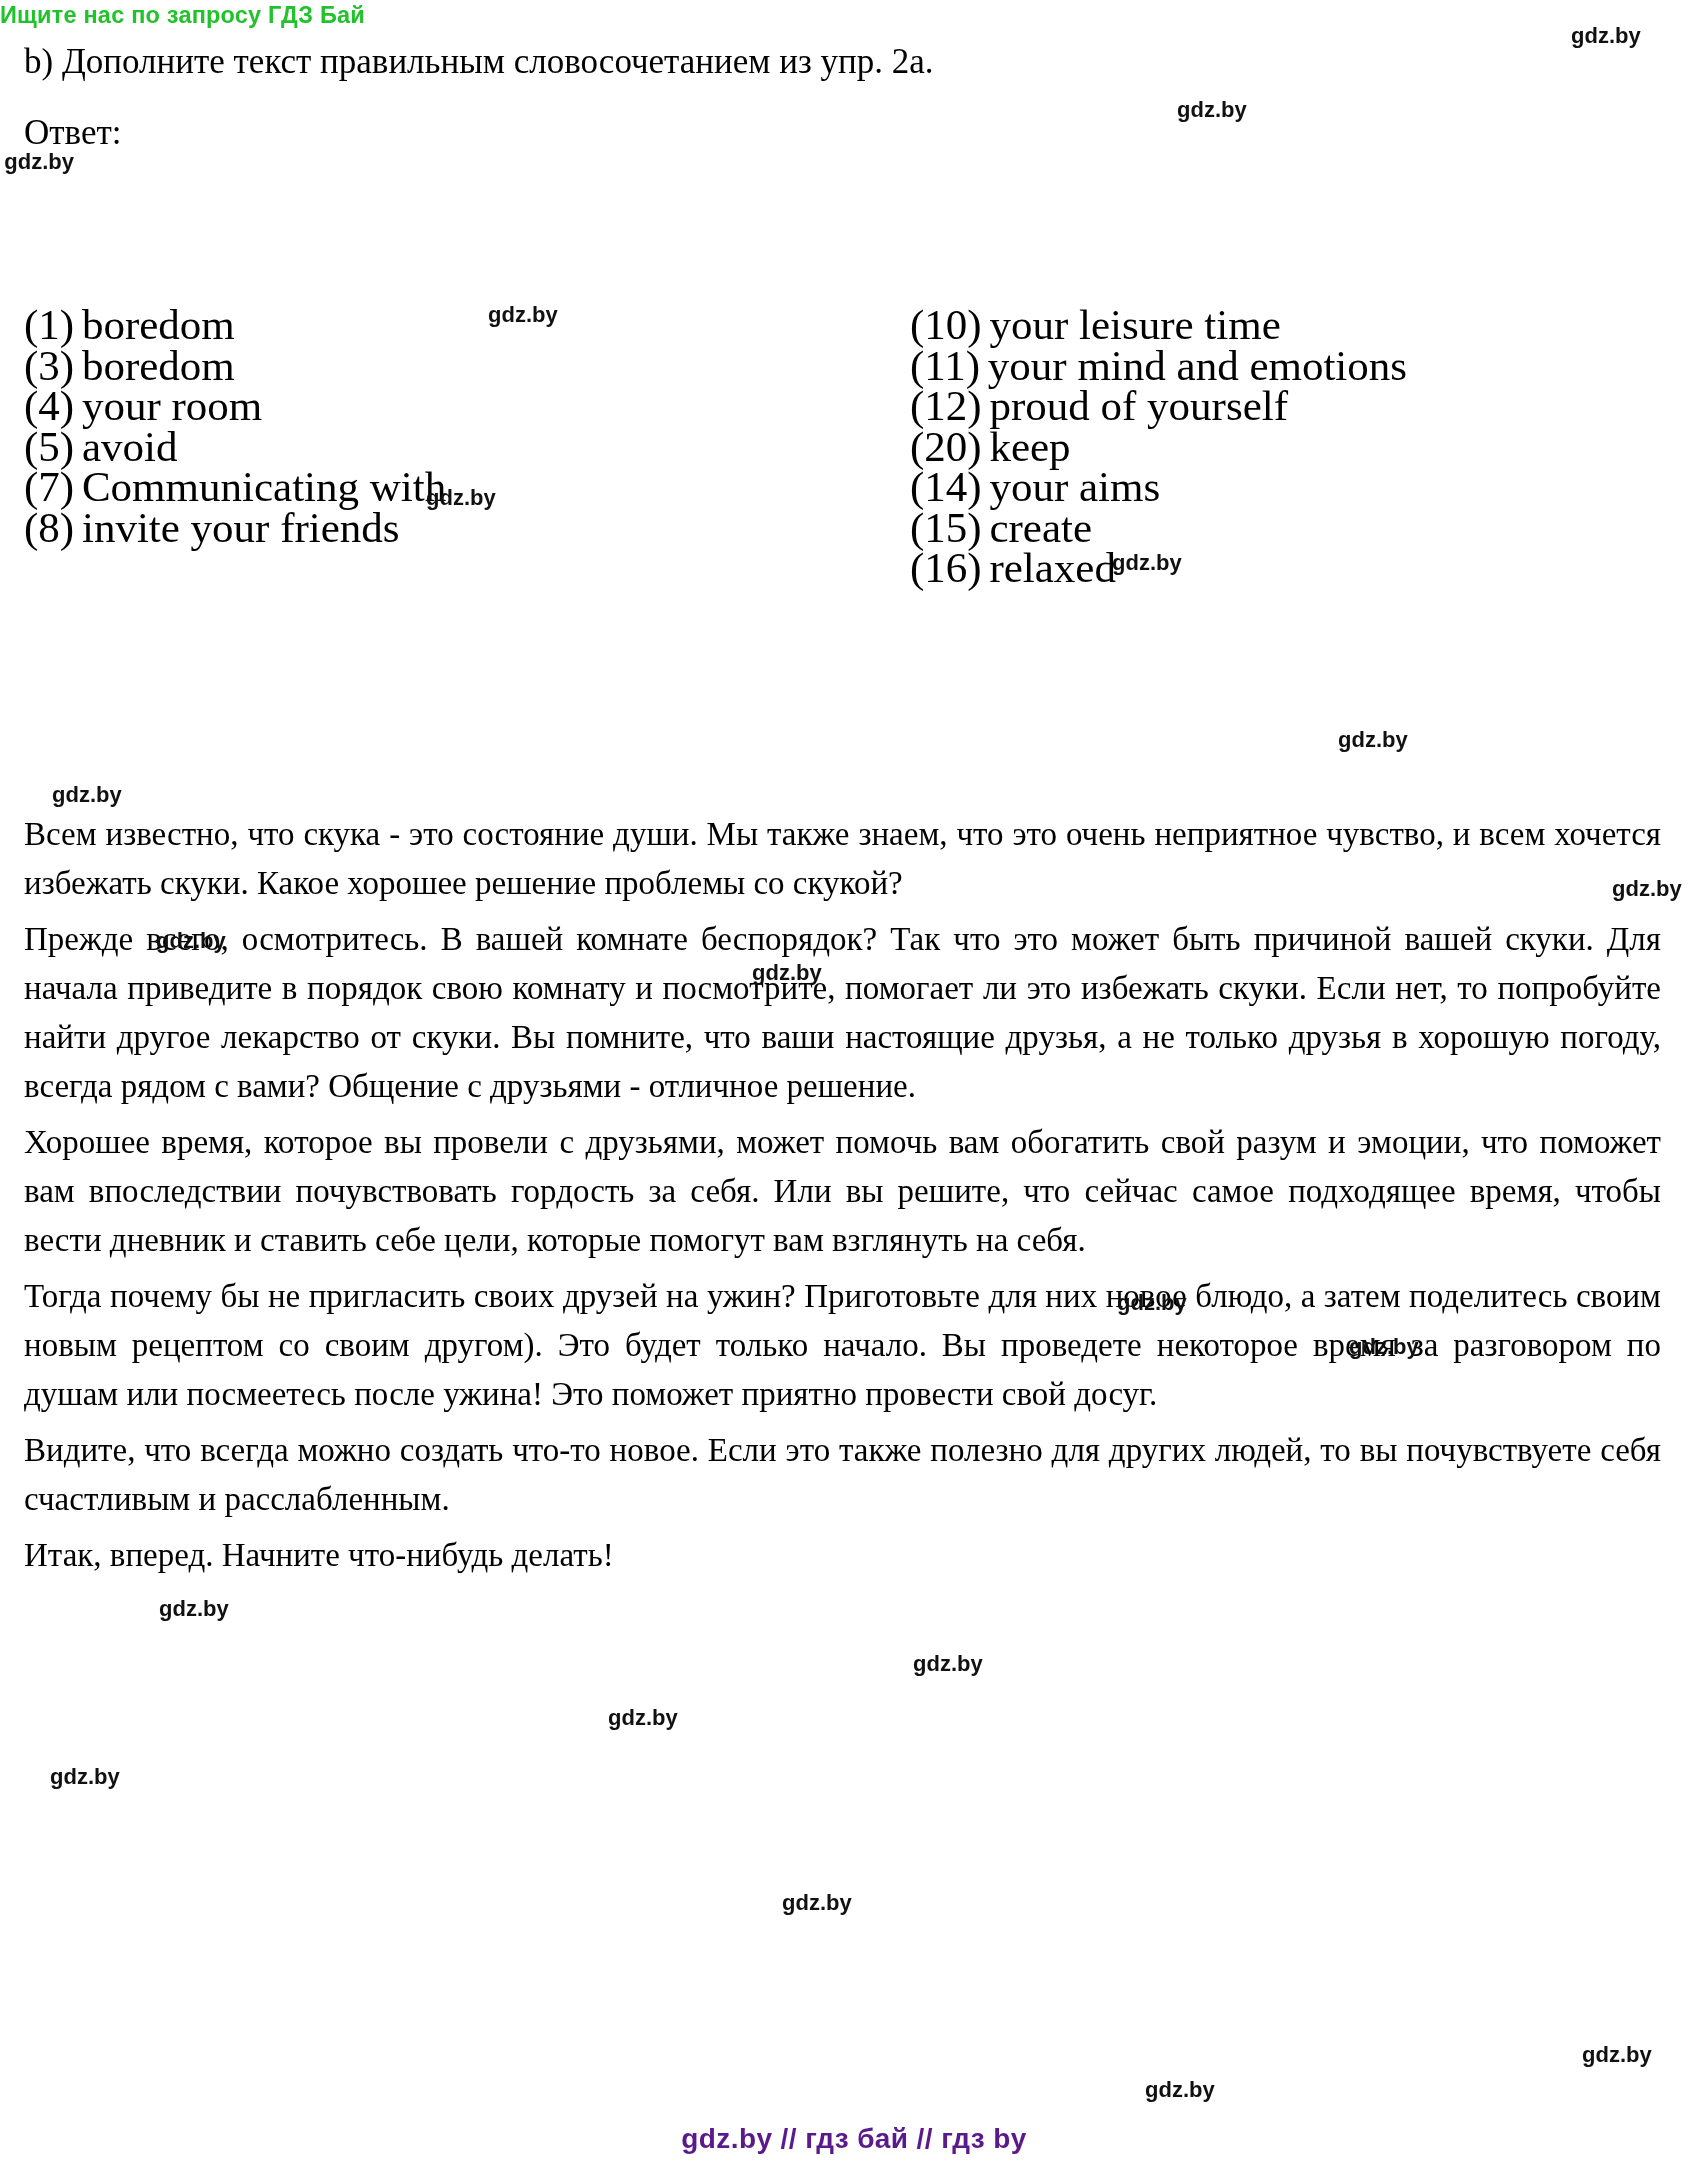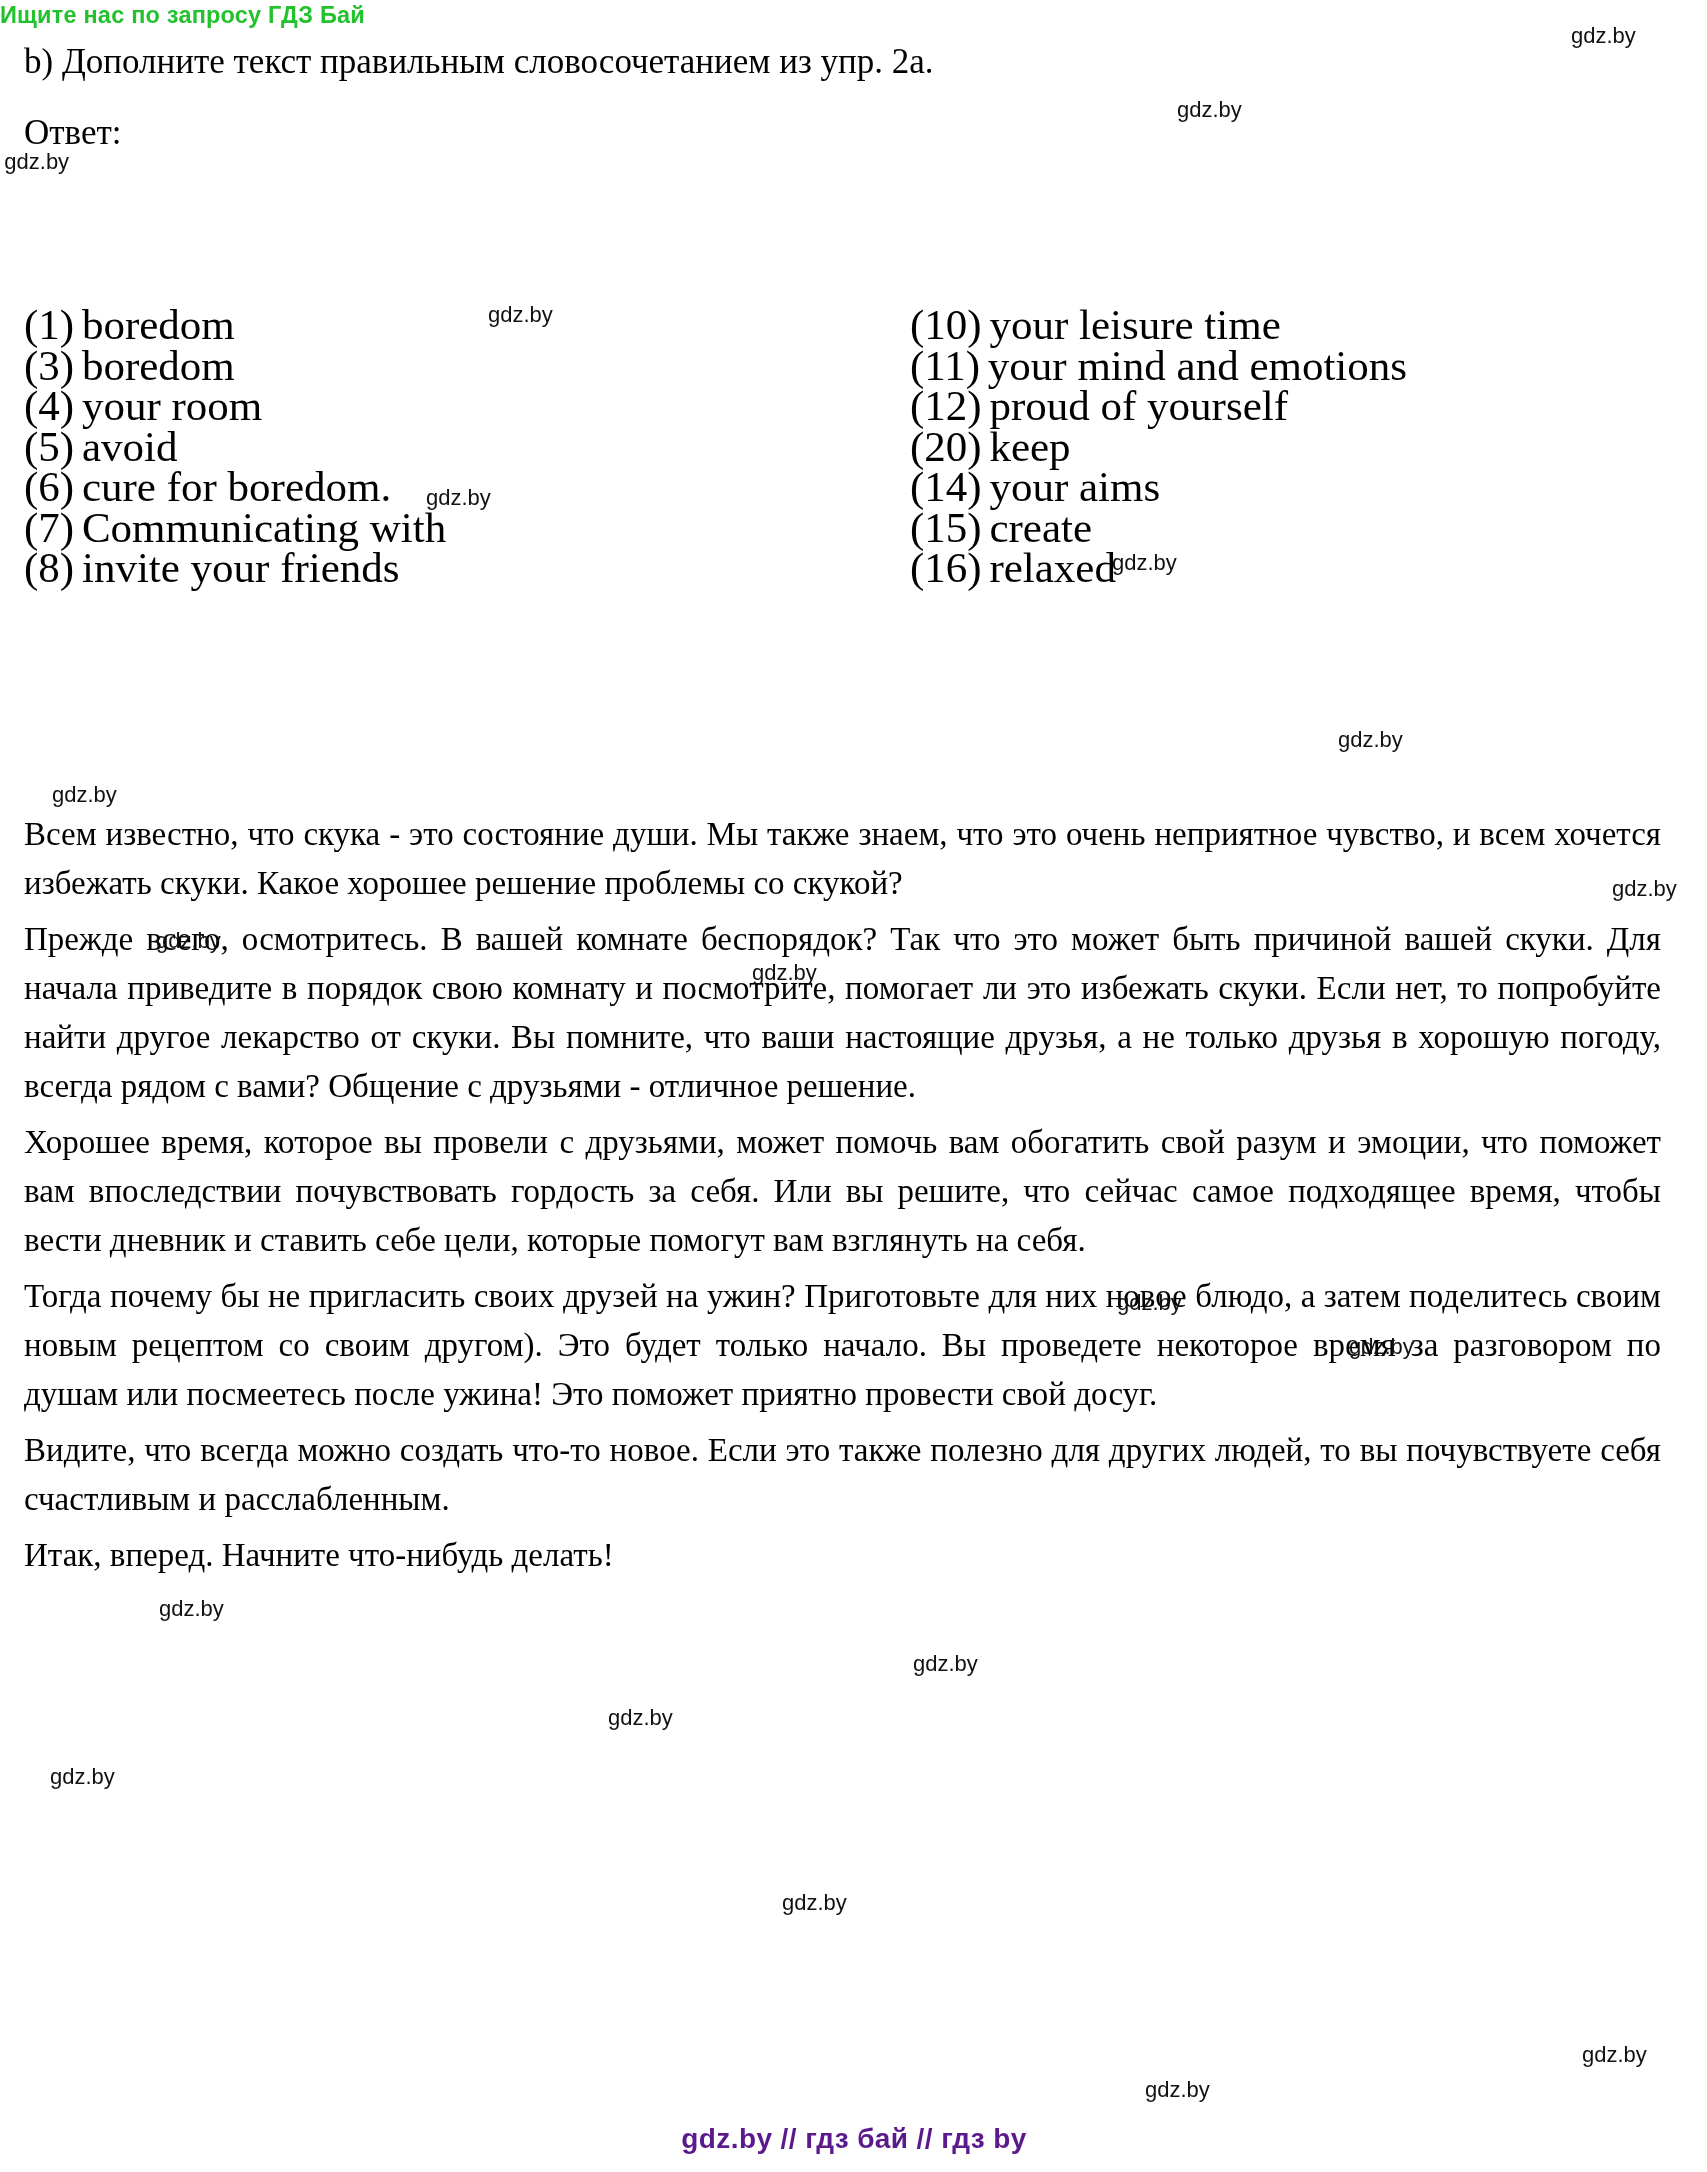--- a/index.html
+++ b/index.html
@@ -97,21 +97,21 @@
     font-weight: 700;
     color: #5b1a8c;
     letter-spacing: 0.4px;
   }
 
   
   .wm {
     position: absolute;
     font-family: "Liberation Sans", "DejaVu Sans", sans-serif;
     font-size: 21px;
-    font-weight: 400;
+    font-weight: 700;
     color: #111111;
     white-space: nowrap;
     pointer-events: none;
   }
 </style>
 </head>
 <body>
 
 <div class="promo-bar">Ищите нас по запросу ГДЗ Бай</div>
 
@@ -125,23 +125,20 @@
       <span class="num">(1)</span><span>boredom</span>
     </div>
     <div class="answer-item">
       <span class="num">(3)</span><span>boredom</span>
     </div>
     <div class="answer-item">
       <span class="num">(4)</span><span>your room</span>
     </div>
     <div class="answer-item">
       <span class="num">(5)</span><span>avoid</span>
-    </div>
-    <div class="answer-item">
-      <span class="num">(6)</span><span>cure for boredom.</span>
     </div>
     <div class="answer-item">
       <span class="num">(7)</span><span>Communicating with</span>
     </div>
     <div class="answer-item">
       <span class="num">(8)</span><span>invite your friends</span>
     </div>
   </div>
 
   <div class="col col-right">

